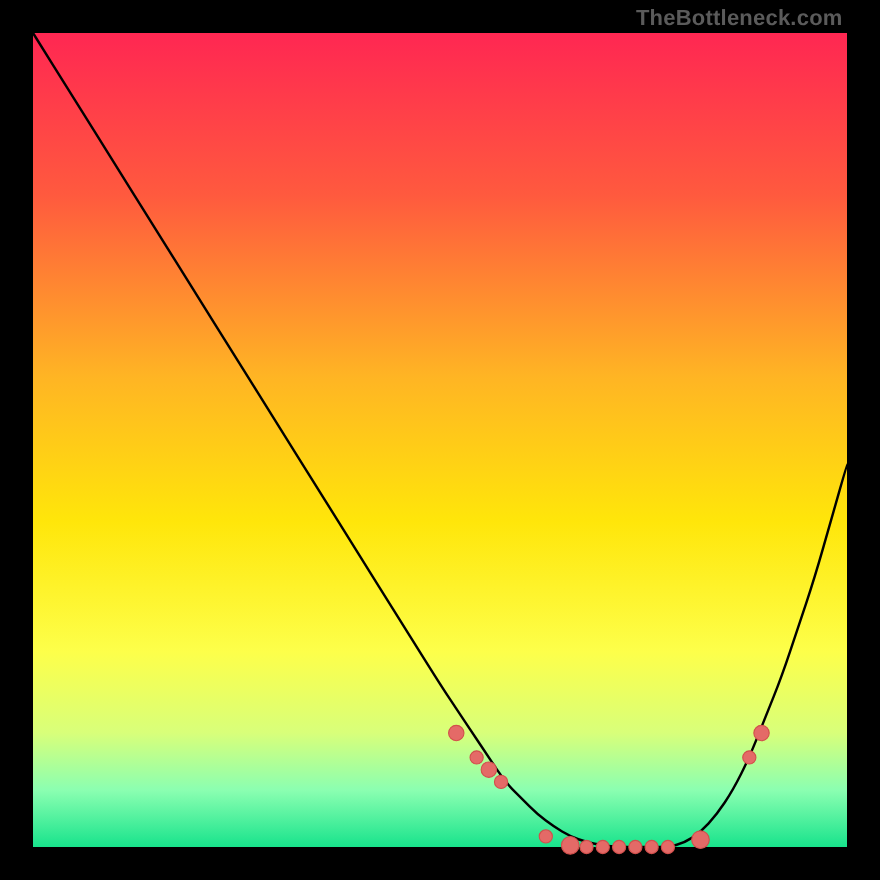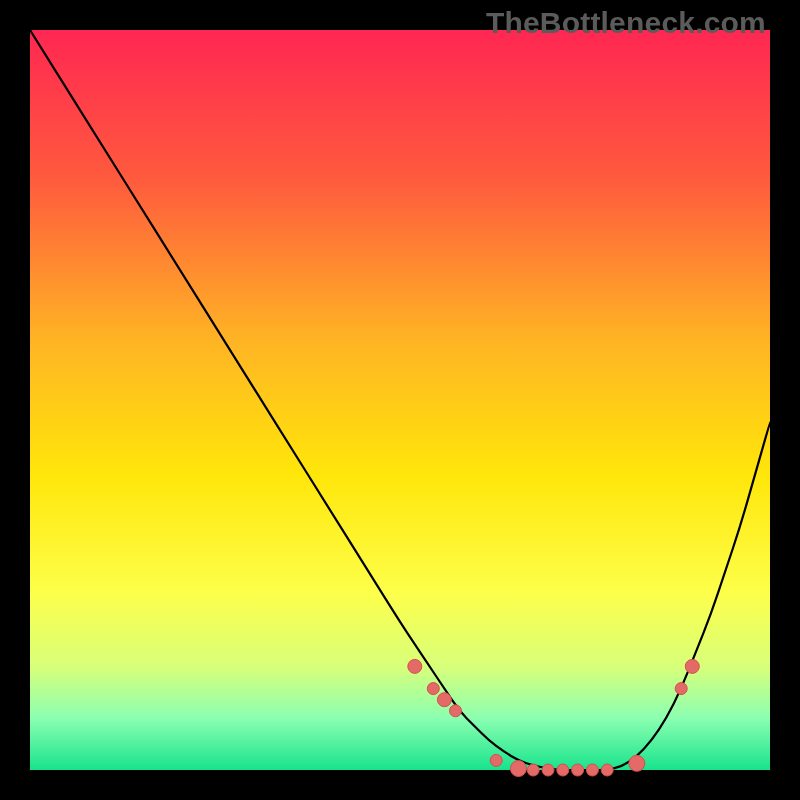--- a/index.html
+++ b/index.html
@@ -26,21 +26,21 @@
     top: 0;
     width: 740px;
     height: 740px;
     
   }
 
   .watermark {
     position: absolute;
     top: 6px;
     right: 34px;
-    font-size: 30px;
+    font-size: 20px;
     font-weight: 600;
     color: #5b5b5b;
     letter-spacing: 0.2px;
   }
 
   svg.curve {
     position: absolute;
     left: 0;
     top: 0;
     width: 740px;

